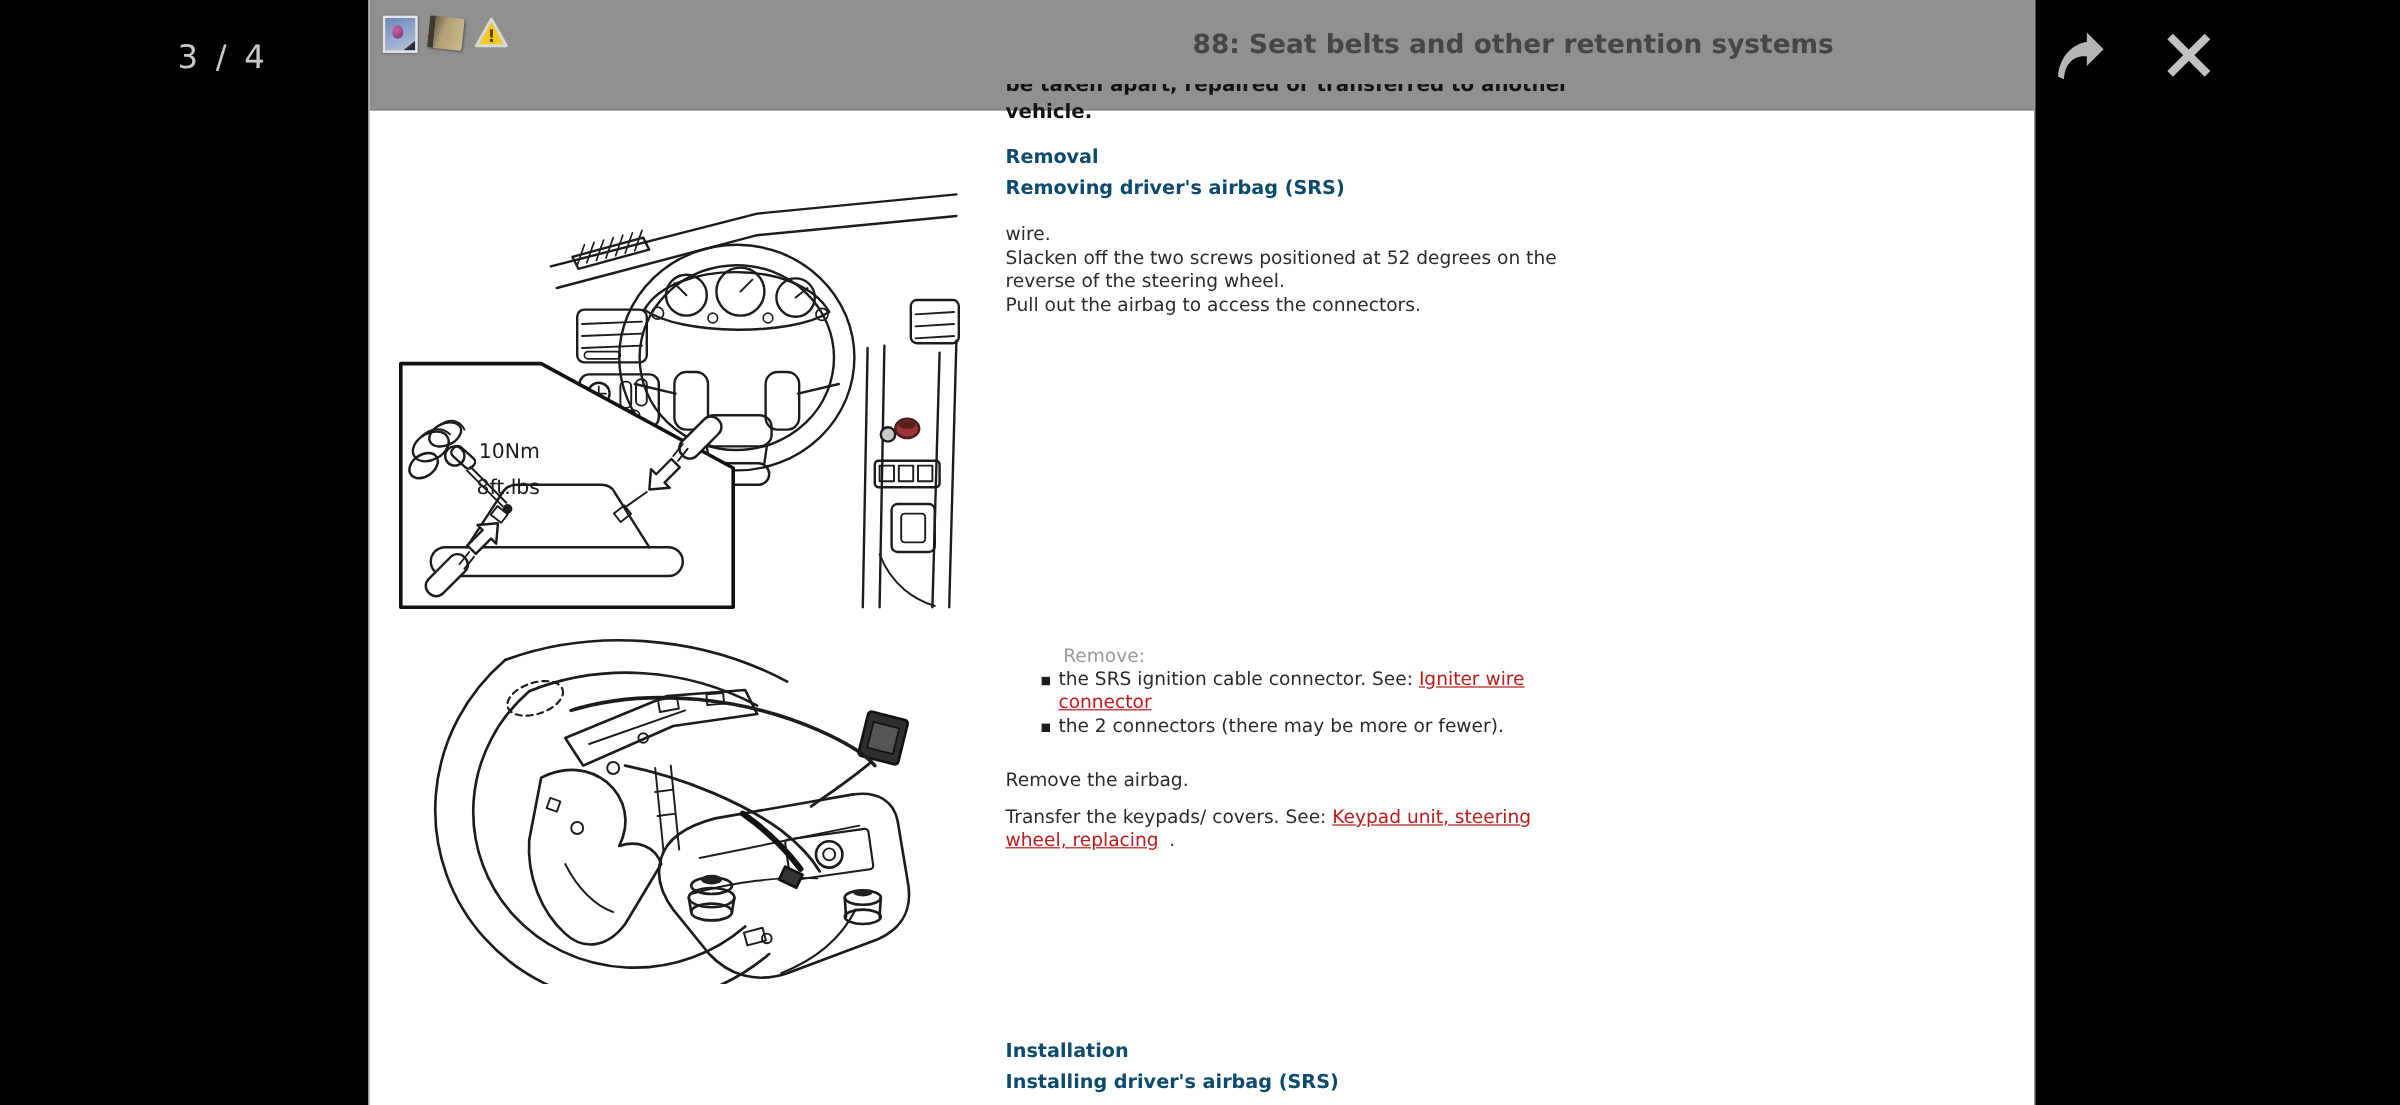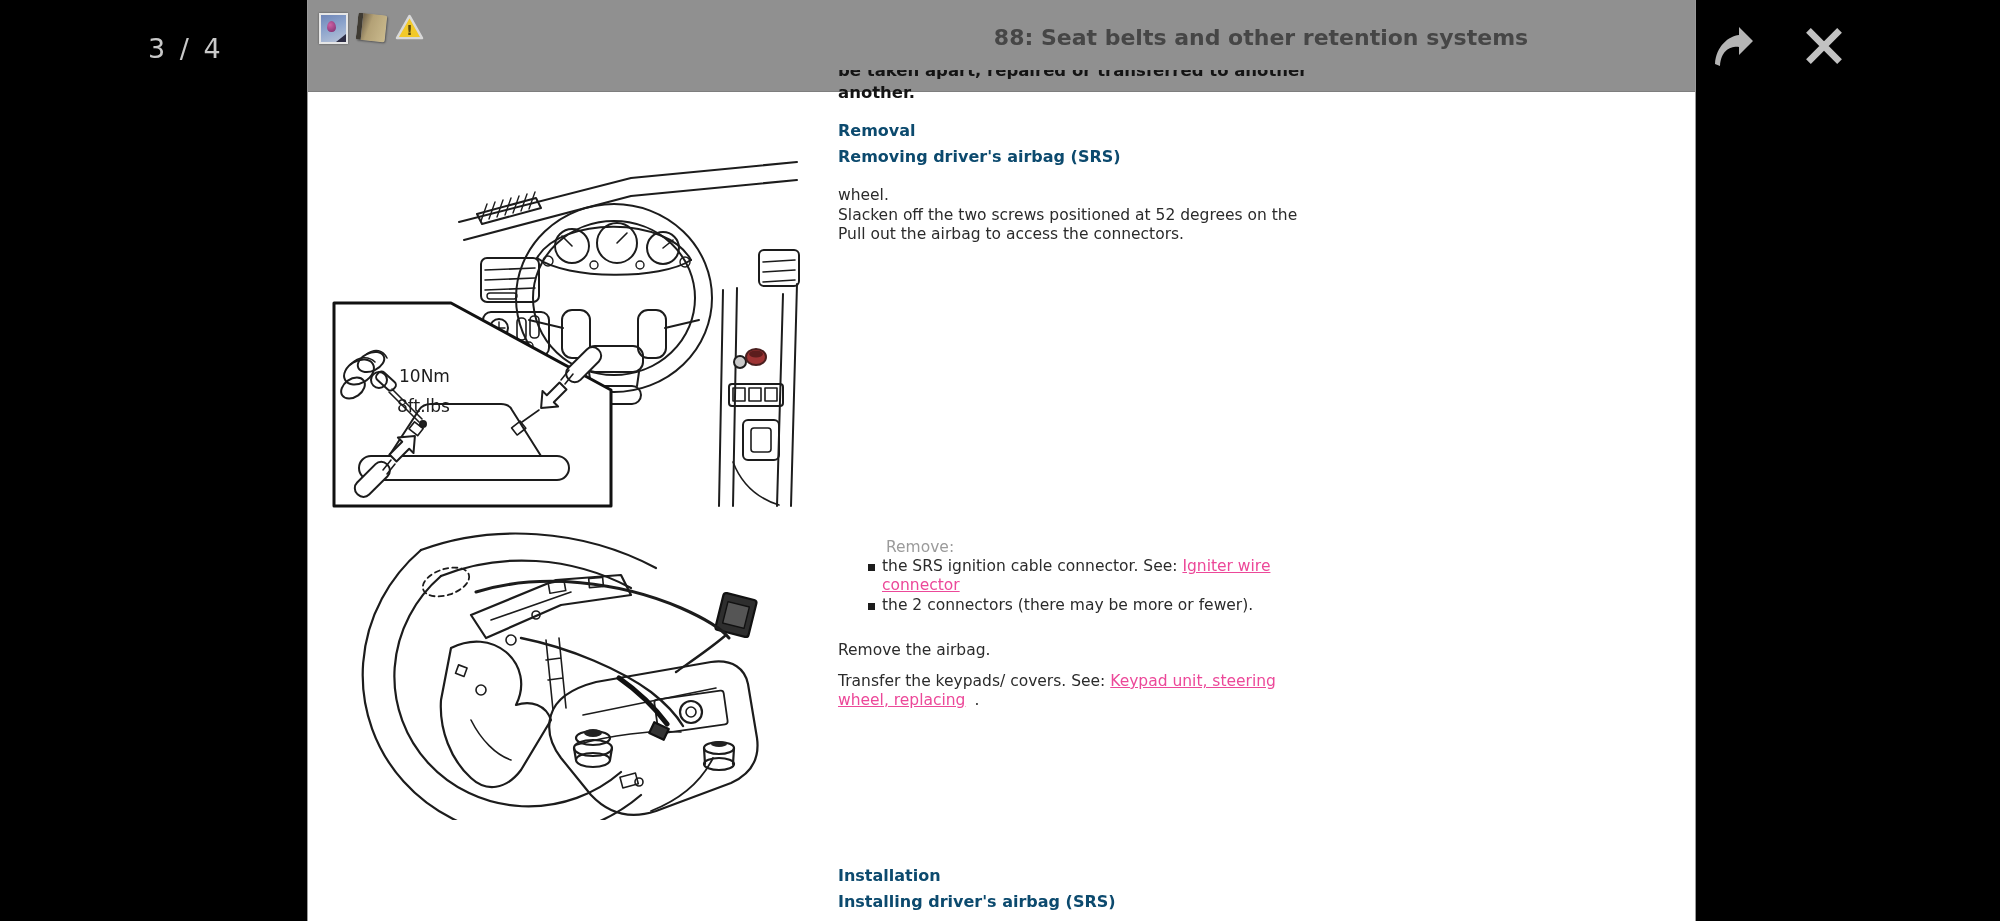--- a/index.html
+++ b/index.html
@@ -36,21 +36,21 @@
   .icon-book{width:24px;height:27px;margin-top:1px;border-radius:2px;transform:rotate(6deg);
              background:linear-gradient(105deg,#6e6049 0%,#b3a176 35%,#cbbb8e 100%);
              border-left:5px solid #3f3b33;box-shadow:1px 1px 2px rgba(0,0,0,.4);}
   .icon-warn{margin-top:1px;}
 
   
   .txt{position:absolute;color:#2b2b2b;font-size:15.5px;line-height:19.5px;white-space:nowrap;}
   .bold-dark{font-weight:bold;color:#141414;font-size:16.5px;}
   .gray-head{font-weight:bold;color:#0c4a6e;font-size:16px;}
   .lighter{color:#9b9b9b;}
-  a.doclink{color:#ec4899;text-decoration:underline;cursor:pointer;}
+  a.doclink{color:#b91c1c;text-decoration:underline;cursor:pointer;}
   .truncated-wrap{position:absolute;left:530px;top:70px;height:9px;overflow:hidden;z-index:6;}
   .truncated-wrap span{display:block;transform:translateY(-9px);}
   .bullet-marker{position:absolute;width:7px;height:7px;background:#1c1c1c;}
 
   figure{margin:0;position:absolute;}
   svg text{font-family:"DejaVu Sans", sans-serif;}
 </style>
 </head>
 <body>
 
@@ -82,28 +82,29 @@
           <path d="M15,2 L28,25 L2,25 Z" fill="#f2c929" stroke="#d9d9d9" stroke-width="2.5" stroke-linejoin="round"></path>
           <text x="15" y="22" text-anchor="middle" font-size="15" font-weight="bold" fill="#5a4a10">!</text>
         </svg>
       </div>
       <div class="doc-title">88: Seat belts and other retention systems</div>
     </div>
 
     <div class="truncated-wrap">
       <span class="txt bold-dark" style="position:static">be taken apart, repaired or transferred to another</span>
     </div>
-    <div class="txt bold-dark" style="left:530px;top:83px;z-index:6;">another.</div>
+    <div class="txt bold-dark" style="left:530px;top:83px;z-index:6;">vehicle.</div>
 
     <div class="txt gray-head" style="left:530px;top:121px;">Removal</div>
     <div class="txt gray-head" style="left:530px;top:147px;">Removing driver's airbag (SRS)</div>
 
     <div class="txt" style="left:530px;top:186px;">
-      <div>wheel.</div>
+      <div>wire.</div>
       <div>Slacken off the two screws positioned at 52 degrees on the</div>
+      <div>reverse of the steering wheel.</div>
       <div>Pull out the airbag to access the connectors.</div>
     </div>
 
     <figure style="left:23px;top:158px;">
       <svg width="470" height="352" viewBox="0 0 470 352">
         <g stroke="#1c1c1c" stroke-width="2" fill="none" stroke-linecap="round" stroke-linejoin="round">
 
           <path d="M128,64 L300,20 L466,4"></path>
           <path d="M133,82 L300,38 L466,22"></path>
           <path d="M146,56 L205,40 L210,50 L151,66 Z"></path>

